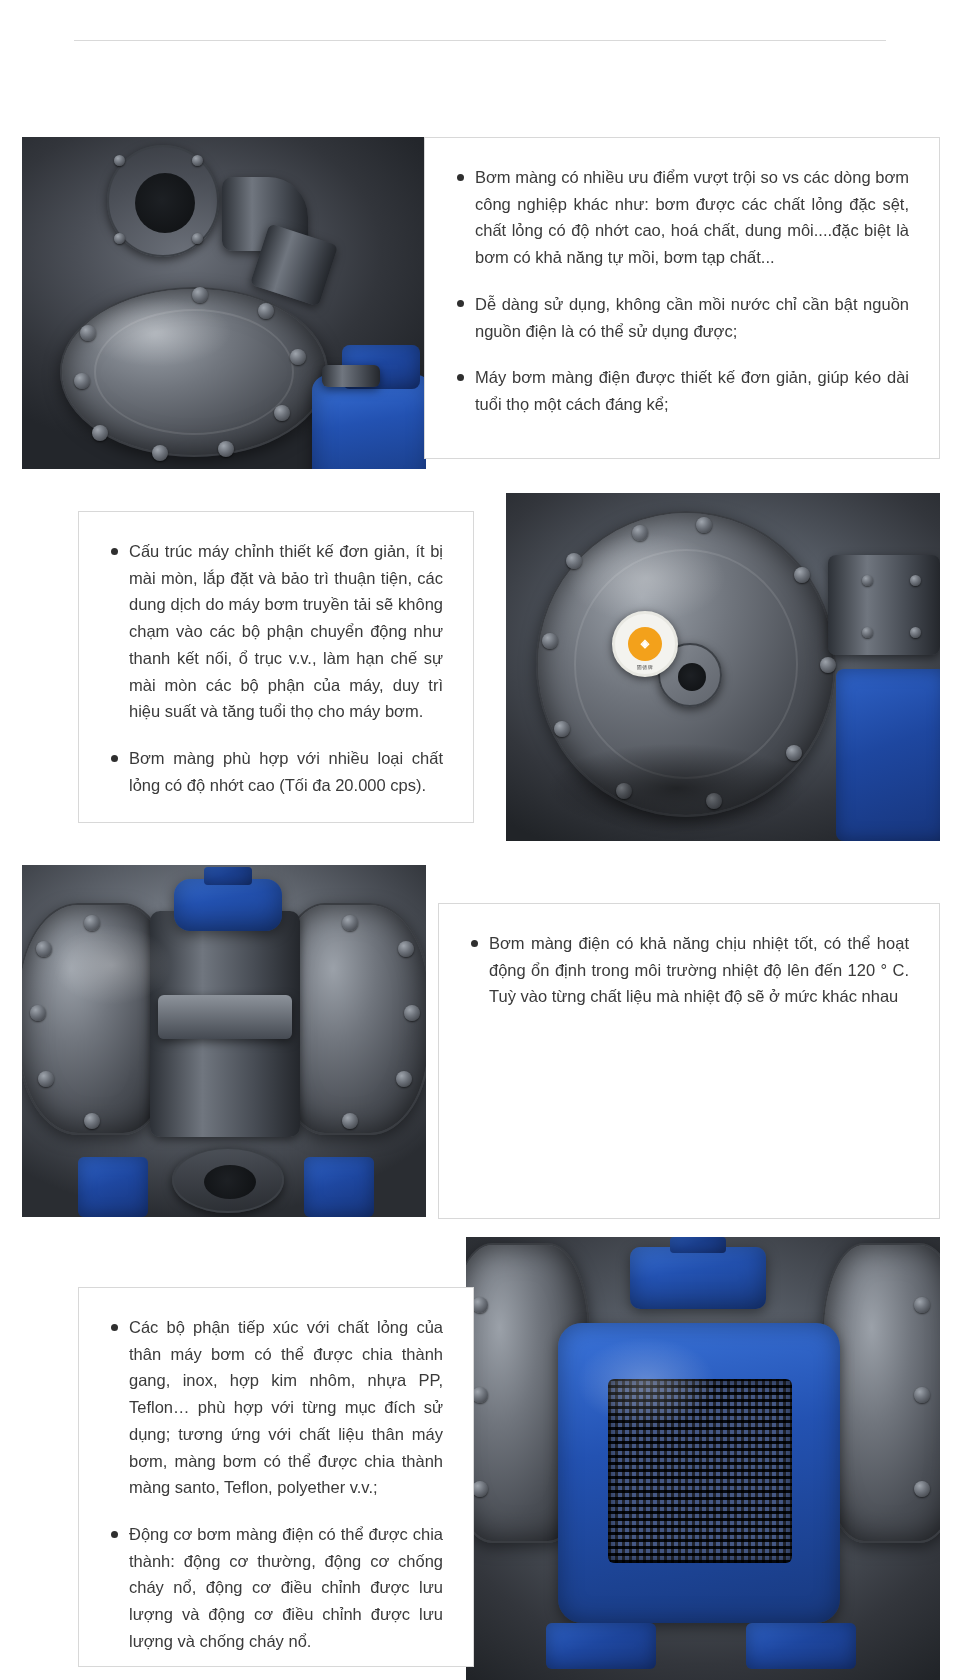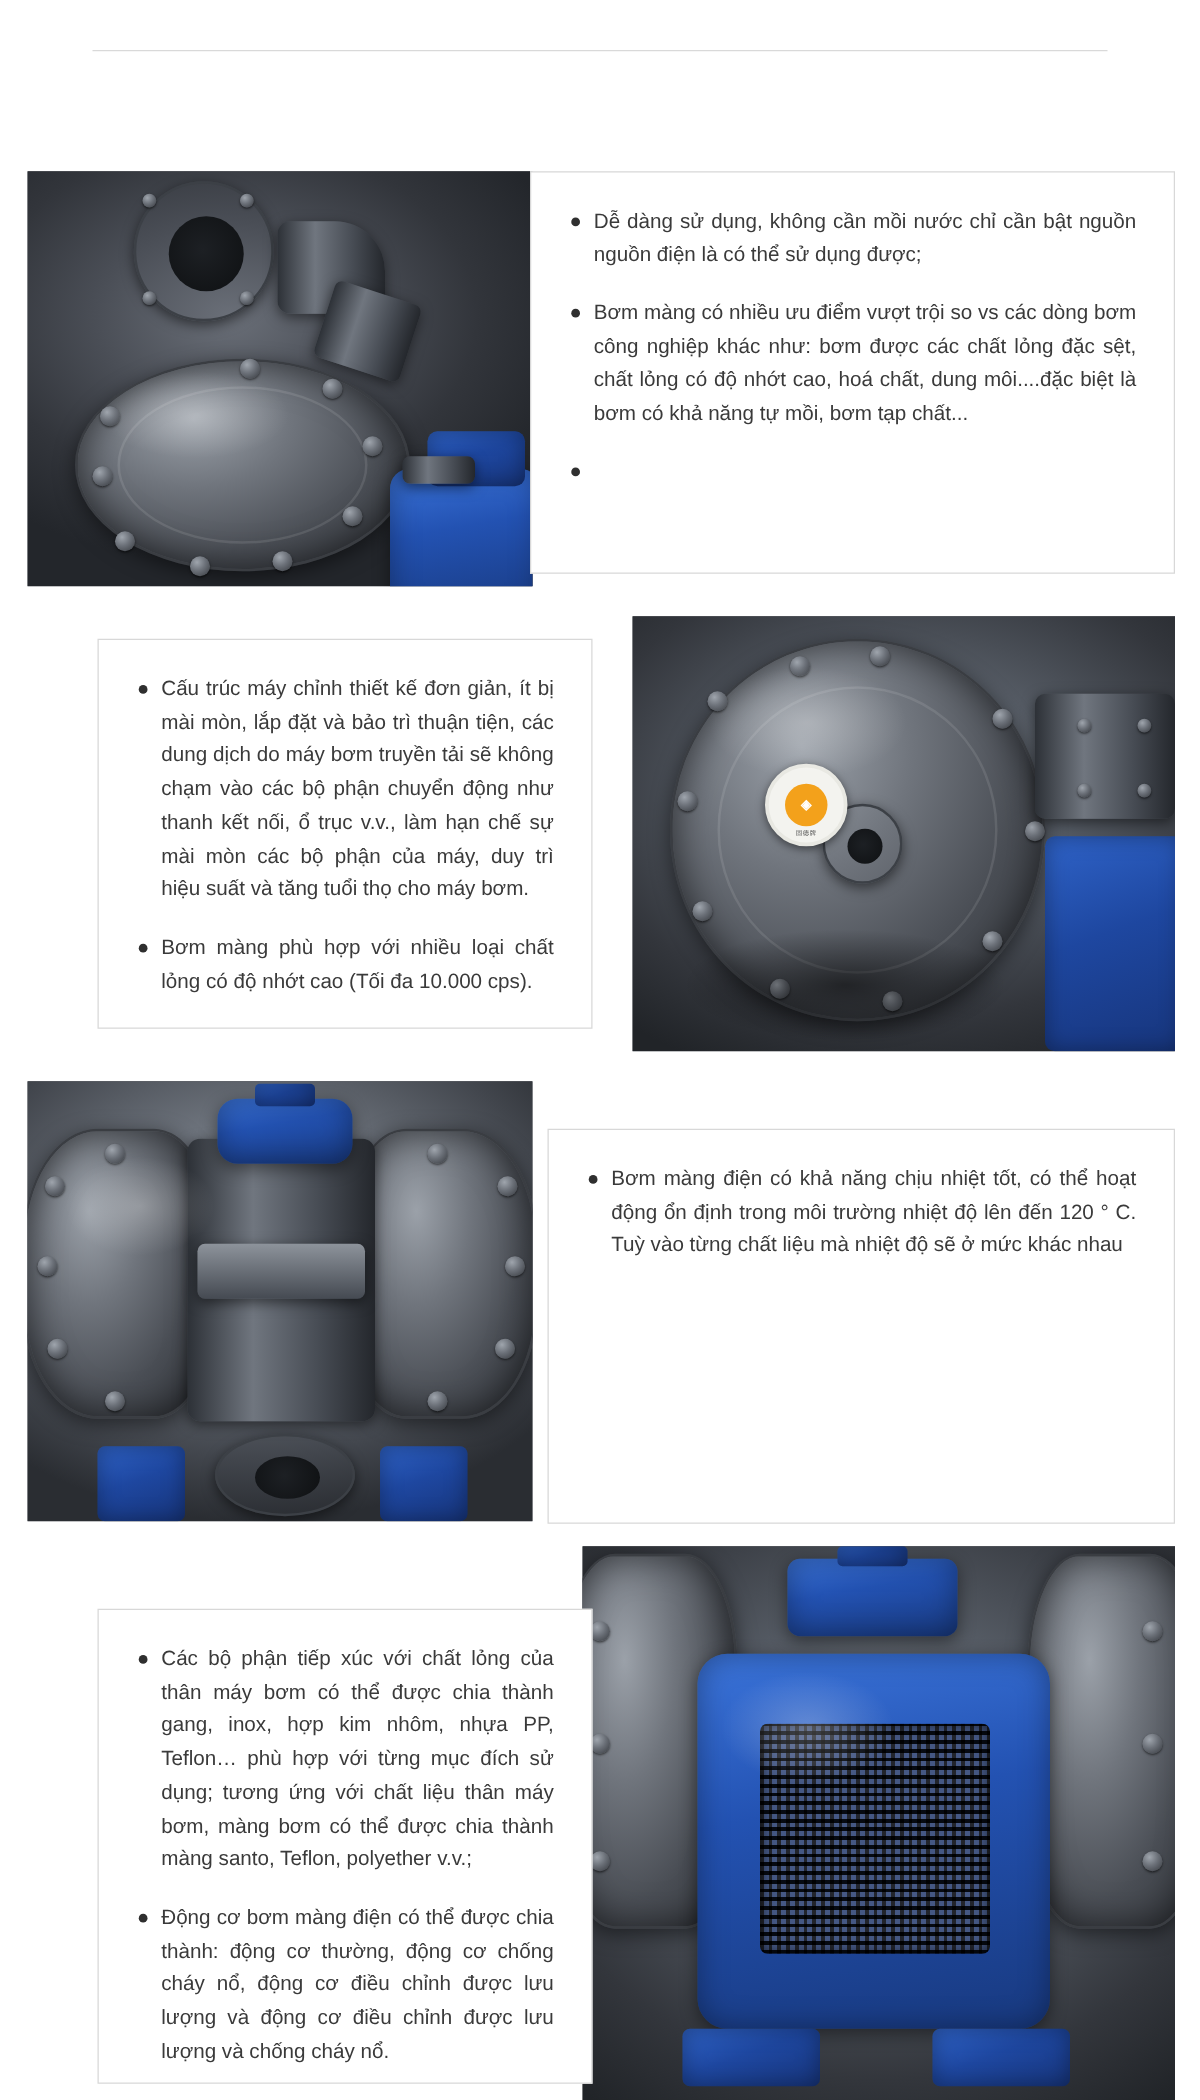--- a/index.html
+++ b/index.html
@@ -242,28 +242,29 @@
       <div class="blue-block" style="left:320px; top:208px; width:78px; height:44px; border-radius:8px;"></div>
       <div class="pipe" style="left:300px; top:228px; width:58px; height:22px;"></div>
 
       <div class="highlight" style="left:60px; top:160px; width:150px; height:70px;"></div>
     </div>
   </div>
 
   <div class="textbox" style="left:424px; top:96px; width:516px; height:322px;">
     <p class="para">
       <span class="bullet"></span>
+      <span>Bơm màng có nhiều ưu điểm vượt trội so vs các dòng bơm công nghiệp khác như: bơm được các chất lỏng đặc sệt, chất lỏng có độ nhớt cao, hoá chất, dung môi....đặc biệt là bơm có khả năng tự mồi, bơm tạp chất...</span>
+    </p>
+    <p class="para">
+      <span class="bullet"></span>
       <span>Dễ dàng sử dụng, không cần mồi nước chỉ cần bật nguồn nguồn điện là có thể sử dụng được;</span>
     </p>
     <p class="para">
       <span class="bullet"></span>
-      <span>Bơm màng có nhiều ưu điểm vượt trội so vs các dòng bơm công nghiệp khác như: bơm được các chất lỏng đặc sệt, chất lỏng có độ nhớt cao, hoá chất, dung môi....đặc biệt là bơm có khả năng tự mồi, bơm tạp chất...</span>
-    </p>
-    <p class="para">
-      <span class="bullet"></span>
+      <span>Máy bơm màng điện được thiết kế đơn giản, giúp kéo dài tuổi thọ một cách đáng kể;</span>
     </p>
   </div>
 </div>
 
 <div class="section">
 
   <div class="photo" style="left:506px; top:452px; width:434px; height:348px;">
     <div class="pump-art">
       <div class="bg-dark2"></div>
       <div class="body-ellipse ring" style="left:30px; top:18px; width:300px; height:306px;"></div>
@@ -298,21 +299,21 @@
     </div>
   </div>
 
   <div class="textbox" style="left:78px; top:470px; width:396px; height:312px;">
     <p class="para">
       <span class="bullet"></span>
       <span>Cấu trúc máy chỉnh thiết kế đơn giản, ít bị mài mòn, lắp đặt và bảo trì thuận tiện, các dung dịch do máy bơm truyền tải sẽ không chạm vào các bộ phận chuyển động như thanh kết nối, ổ trục v.v., làm hạn chế sự mài mòn các bộ phận của máy, duy trì hiệu suất và tăng tuổi thọ cho máy bơm.</span>
     </p>
     <p class="para">
       <span class="bullet"></span>
-      <span>Bơm màng phù hợp với nhiều loại chất lỏng có độ nhớt cao (Tối đa 10.000 cps).</span>
+      <span>Bơm màng phù hợp với nhiều loại chất lỏng có độ nhớt cao (Tối đa 20.000 cps).</span>
     </p>
   </div>
 </div>
 
 <div class="section">
 
   <div class="photo" style="left:22px; top:824px; width:404px; height:352px;">
     <div class="pump-art">
       <div class="bg-light"></div>
 

